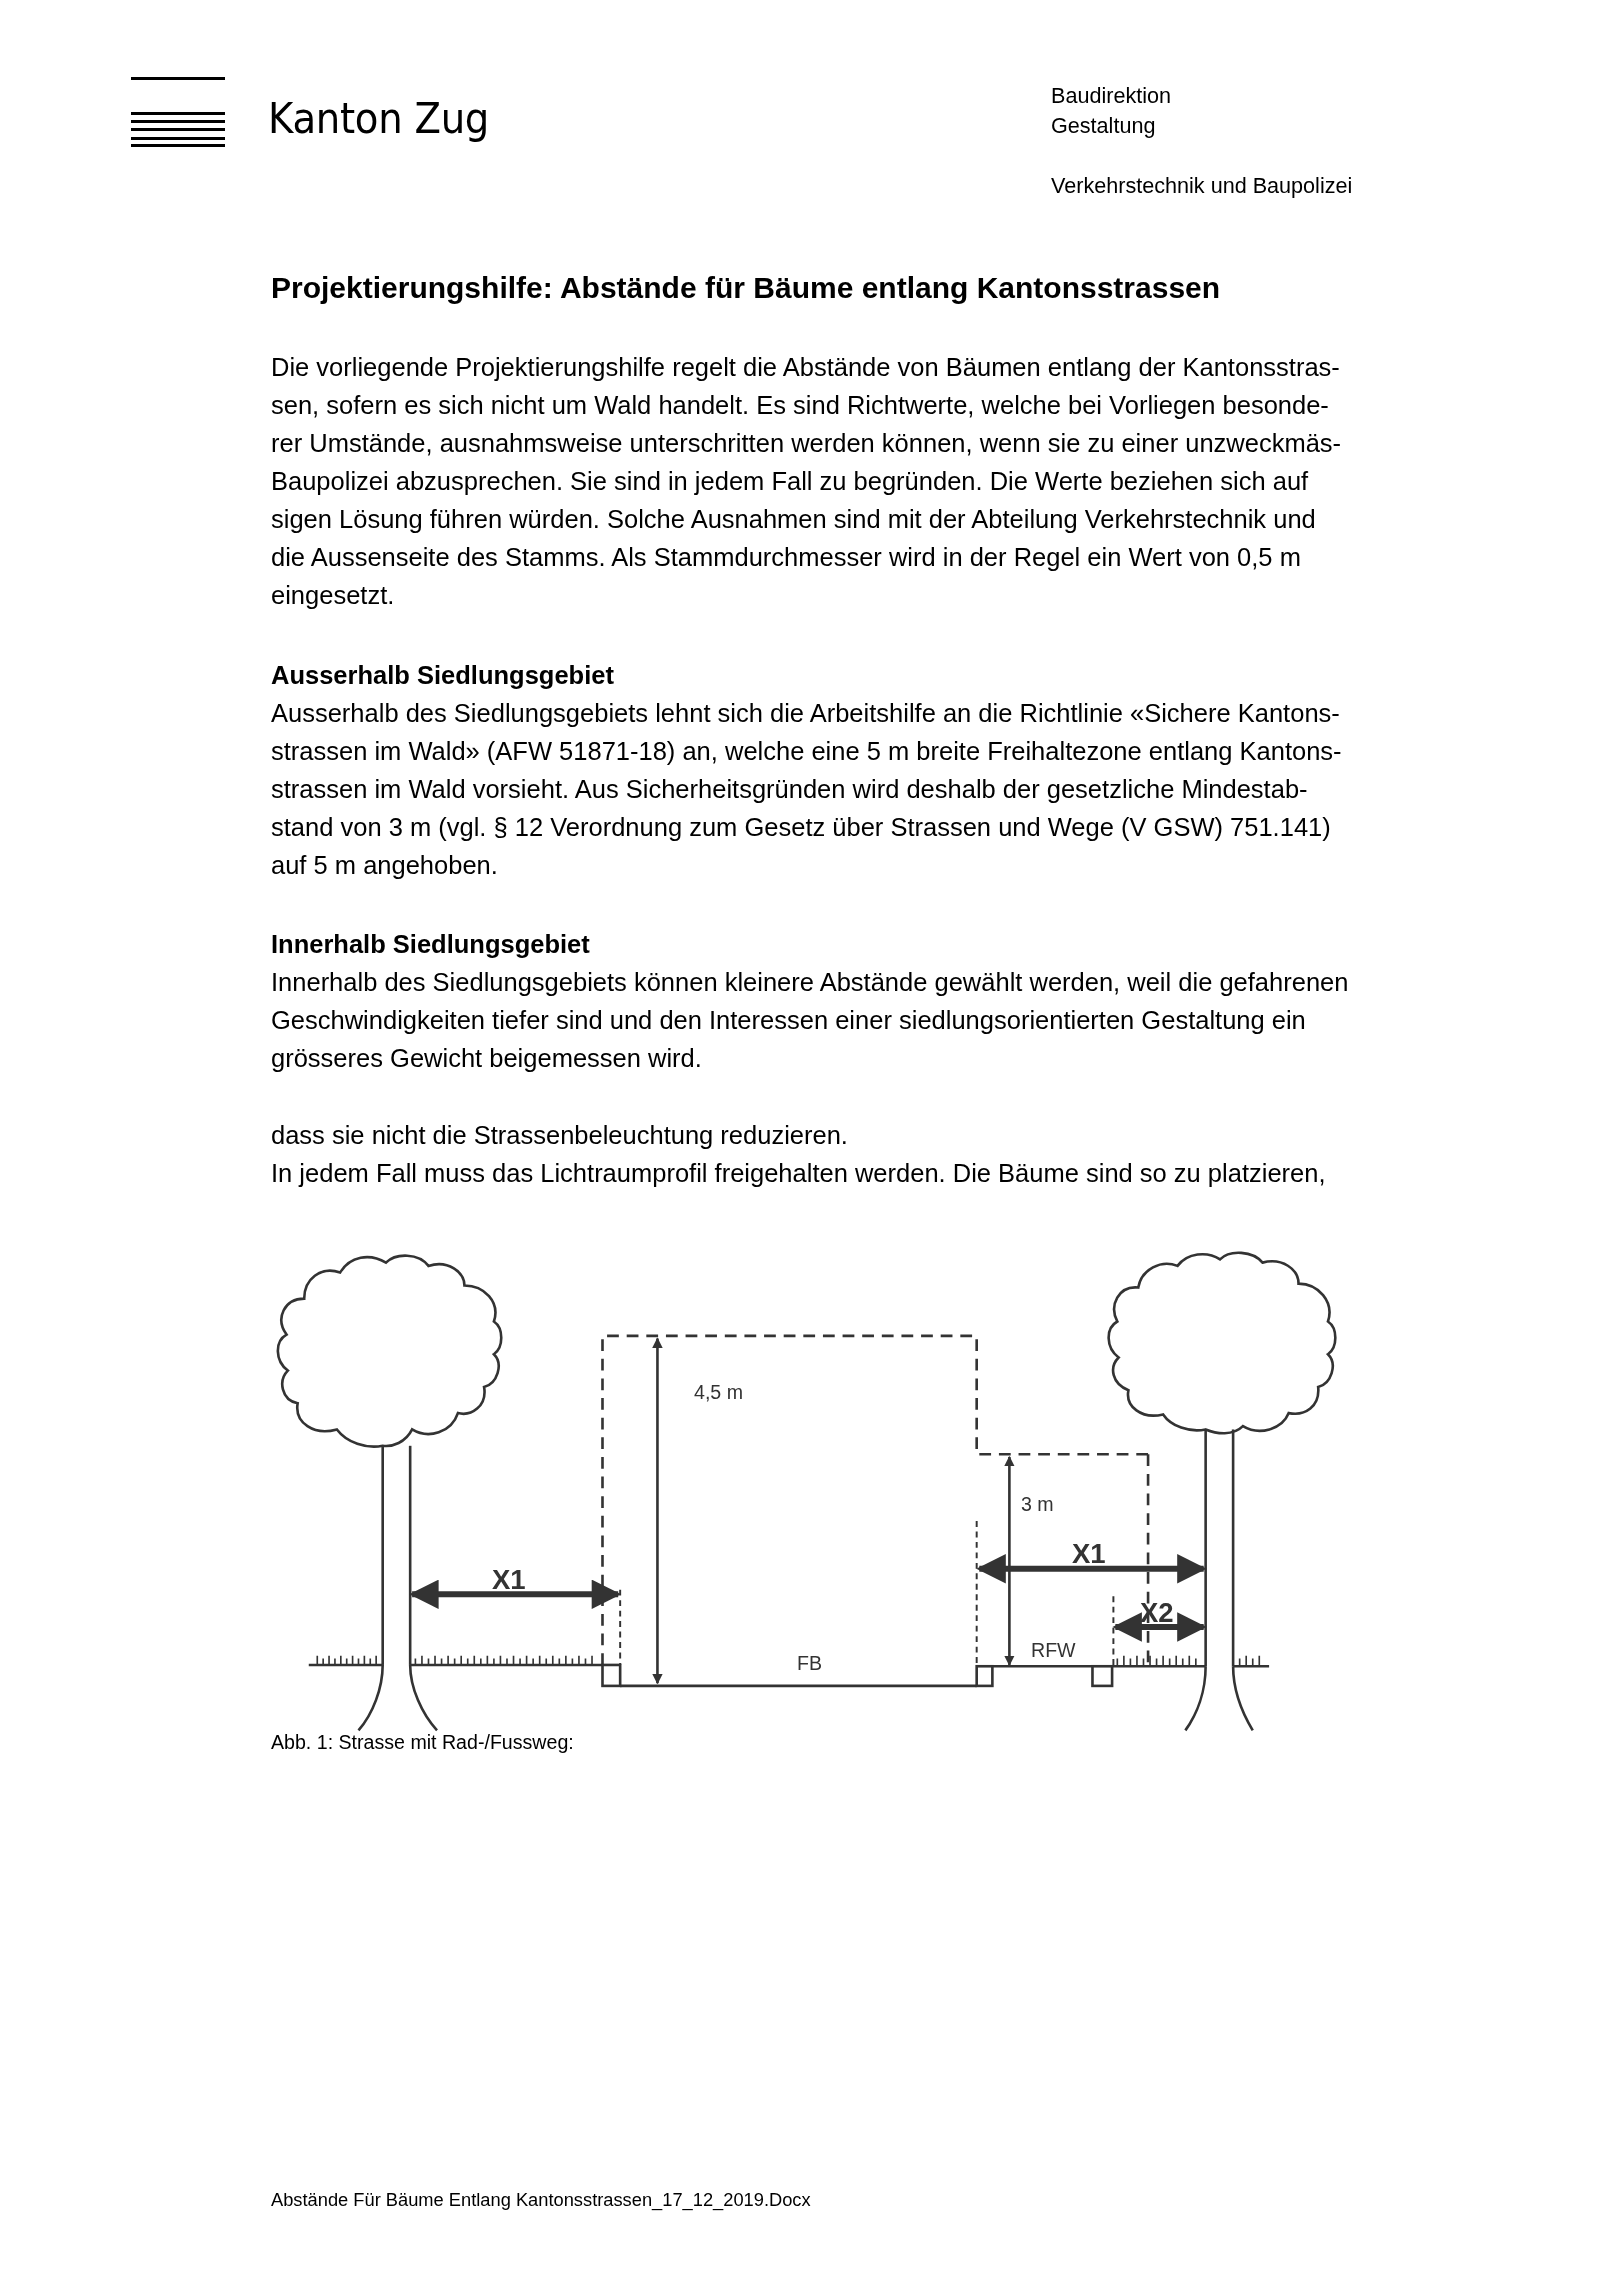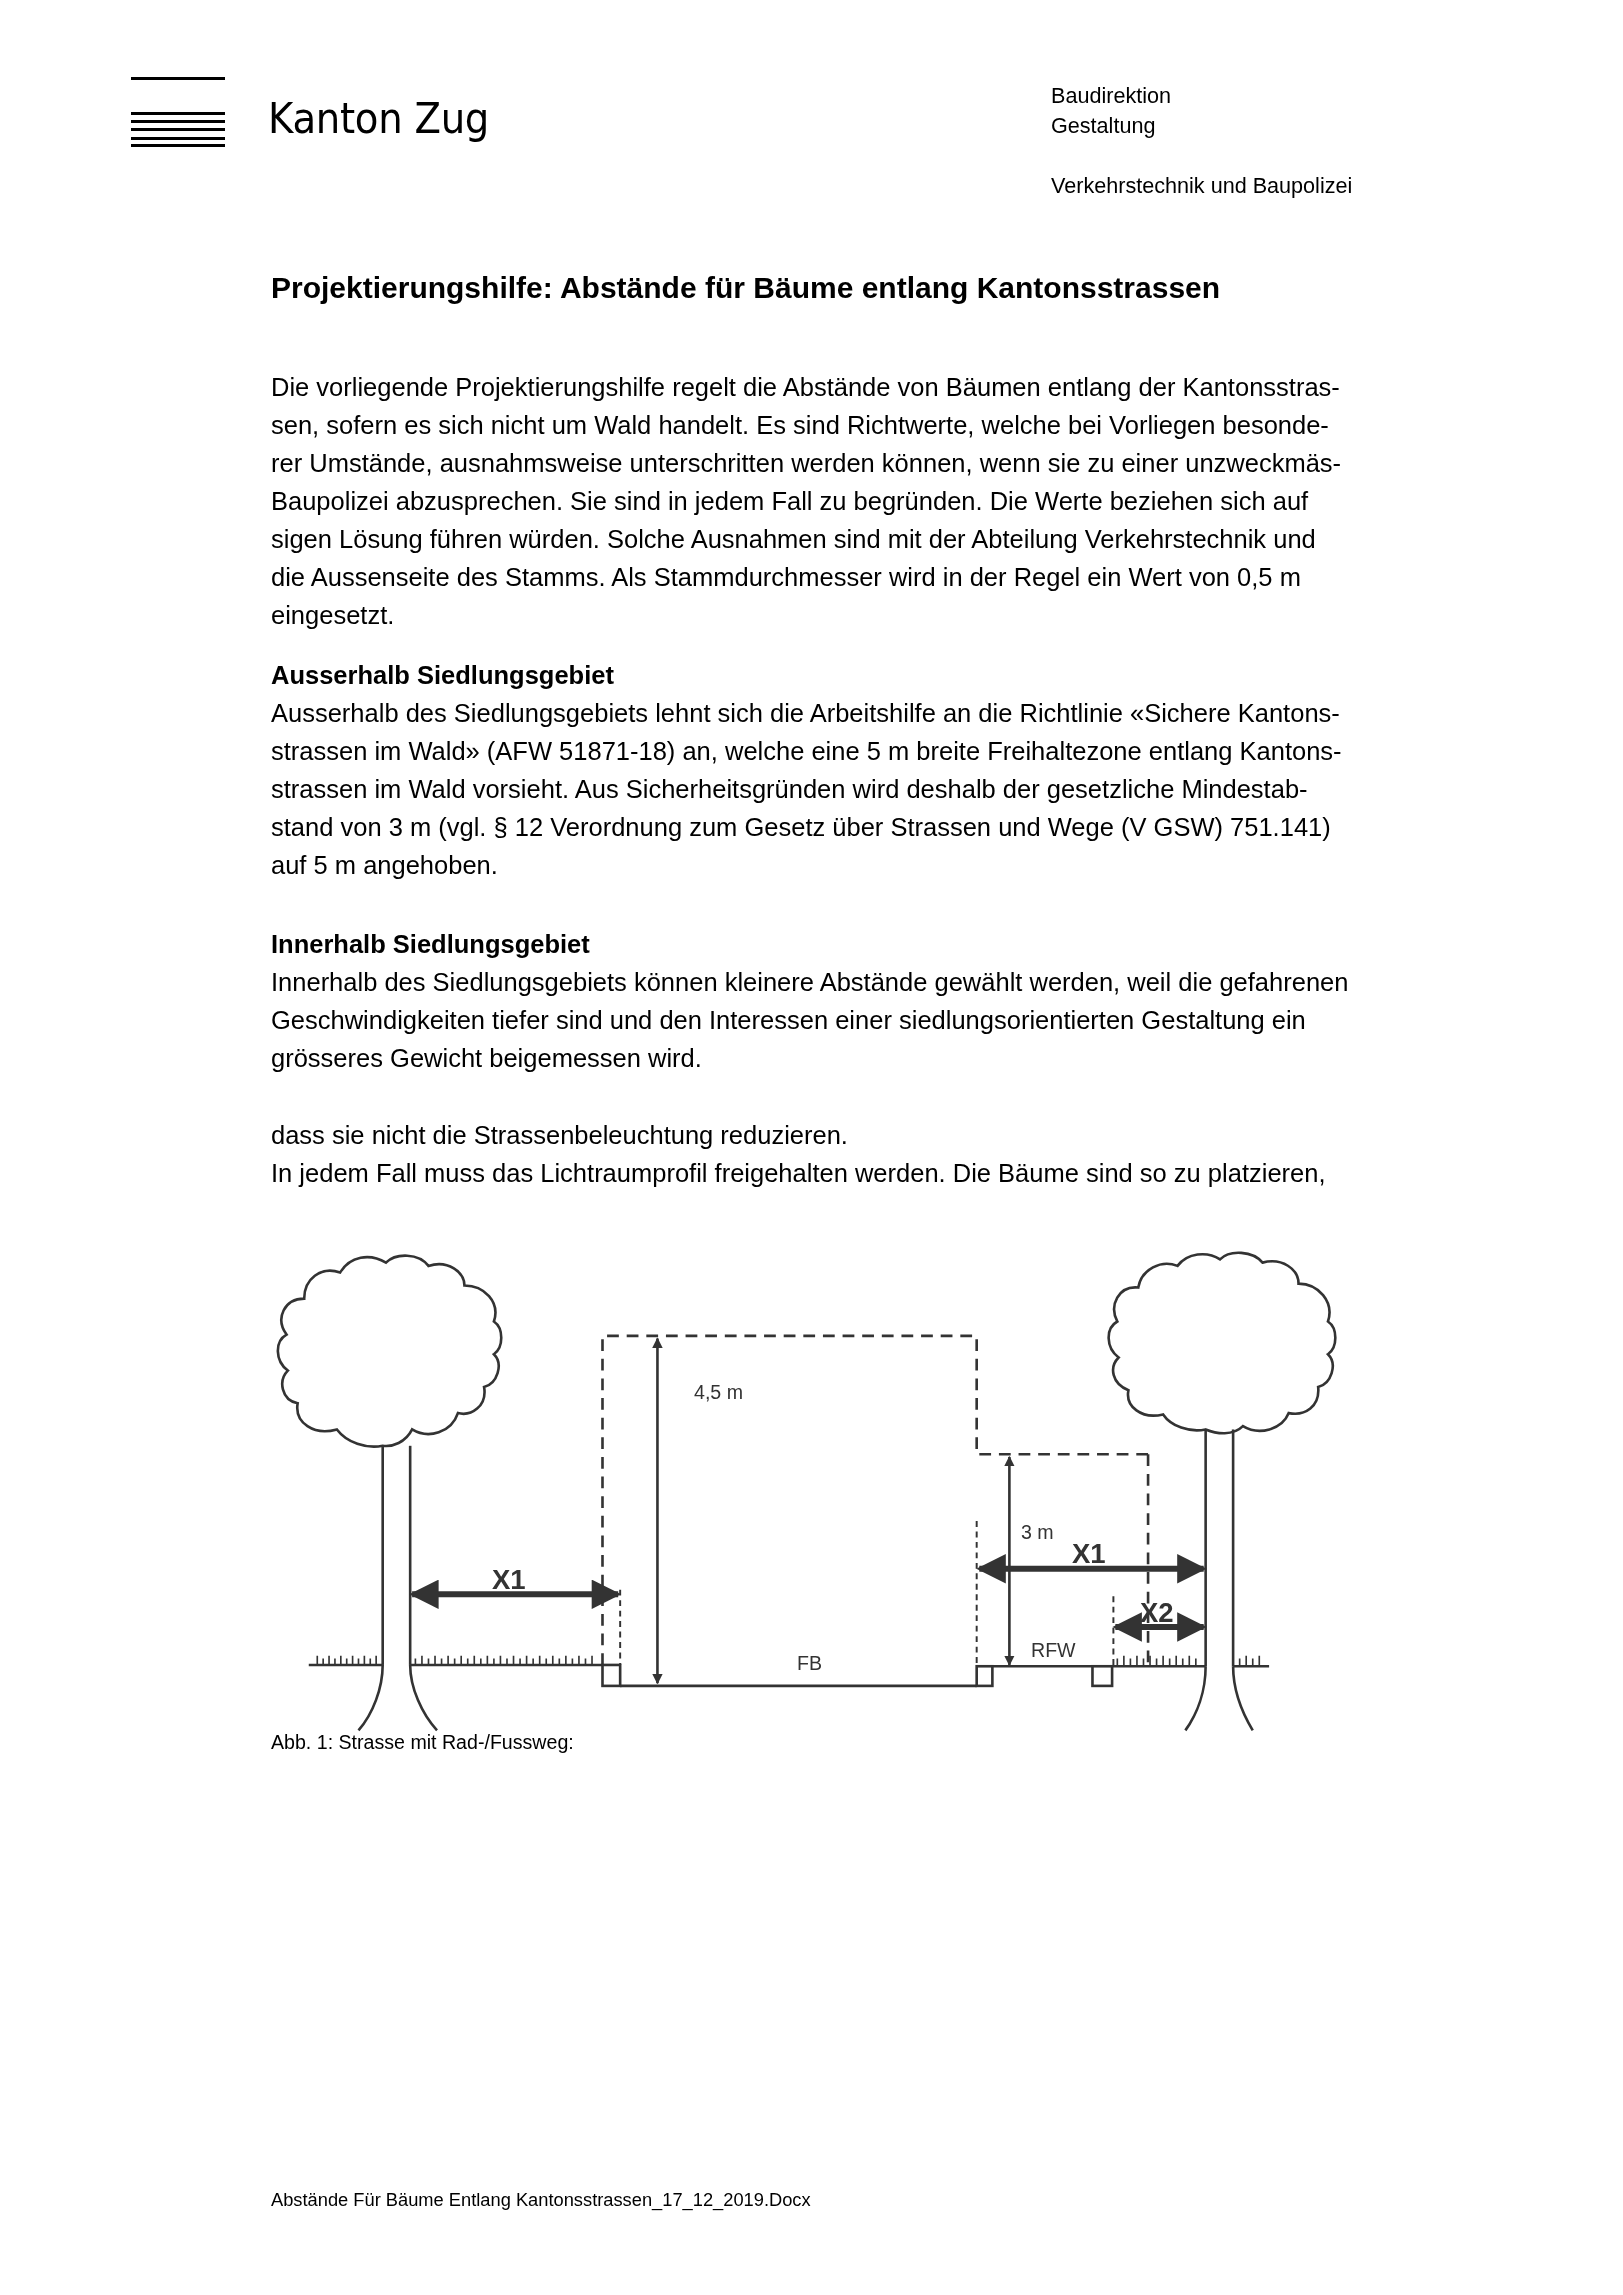--- a/index.html
+++ b/index.html
@@ -33,21 +33,21 @@
 
 <div class="abs dept">
   <div>Baudirektion</div>
   <div>Gestaltung</div>
   <div class="gap"></div>
   <div>Verkehrstechnik und Baupolizei</div>
 </div>
 
 <div class="abs title">Projektierungshilfe: Abstände für Bäume entlang Kantonsstrassen</div>
 
-<div class="abs para" style="top:368px">
+<div class="abs para" style="top:348px">
   <p>Die vorliegende Projektierungshilfe regelt die Abstände von Bäumen entlang der Kantonsstras-</p>
   <p>sen, sofern es sich nicht um Wald handelt. Es sind Richtwerte, welche bei Vorliegen besonde-</p>
   <p>rer Umstände, ausnahmsweise unterschritten werden können, wenn sie zu einer unzweckmäs-</p>
   <p>Baupolizei abzusprechen. Sie sind in jedem Fall zu begründen. Die Werte beziehen sich auf</p>
   <p>sigen Lösung führen würden. Solche Ausnahmen sind mit der Abteilung Verkehrstechnik und</p>
   <p>die Aussenseite des Stamms. Als Stammdurchmesser wird in der Regel ein Wert von 0,5 m</p>
   <p>eingesetzt.</p>
 </div>
 
 <div class="abs para" style="top:656px">
@@ -130,21 +130,21 @@
 
   <line x1="1005" y1="2046" x2="1005" y2="2573" stroke="#333" stroke-width="4" marker-start="url(#ah)" marker-end="url(#ah)"></line>
   <line x1="1543" y1="2227" x2="1543" y2="2545" stroke="#333" stroke-width="4" marker-start="url(#ah)" marker-end="url(#ah)"></line>
 
   <line x1="630" y1="2437" x2="945" y2="2437" stroke="#333" stroke-width="9" marker-start="url(#ahs)" marker-end="url(#ahs)"></line>
   <line x1="1497" y1="2398" x2="1840" y2="2398" stroke="#333" stroke-width="9" marker-start="url(#ahs)" marker-end="url(#ahs)"></line>
   <line x1="1705" y1="2487" x2="1840" y2="2487" stroke="#333" stroke-width="9" marker-start="url(#ahs)" marker-end="url(#ahs)"></line>
 </svg>
 
 <div class="abs" style="left:694px;top:1381px;font-size:19.6px;color:#333;text-align:right;">4,5 m</div>
-<div class="abs" style="left:1021px;top:1493px;font-size:19.6px;color:#333;margin-top:28px;">3 m</div>
+<div class="abs" style="left:1021px;top:1493px;font-size:19.6px;color:#333;">3 m</div>
 <div class="abs" style="left:492px;top:1564px;font-size:27.5px;font-weight:bold;color:#333;">X1</div>
 <div class="abs" style="left:1072px;top:1538px;font-size:27.5px;font-weight:bold;color:#333;">X1</div>
 <div class="abs" style="left:1140px;top:1597px;font-size:27.5px;font-weight:bold;color:#333;">X2</div>
 <div class="abs" style="left:797px;top:1652px;font-size:19.6px;color:#333;">FB</div>
 <div class="abs" style="left:1031px;top:1639px;font-size:19.6px;color:#333;">RFW</div>
 
 <div class="abs caption">Abb. 1: Strasse mit Rad-/Fussweg:</div>
 
 <div class="abs footer">Abstände Für Bäume Entlang Kantonsstrassen_17_12_2019.Docx</div>
 

